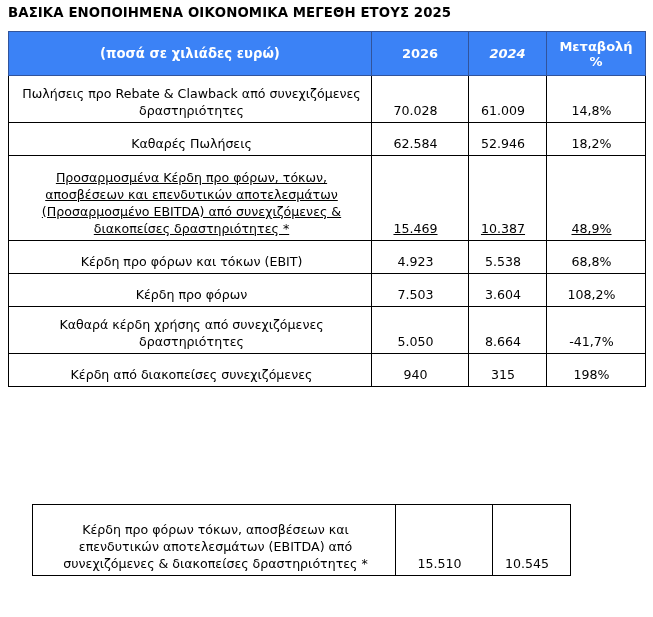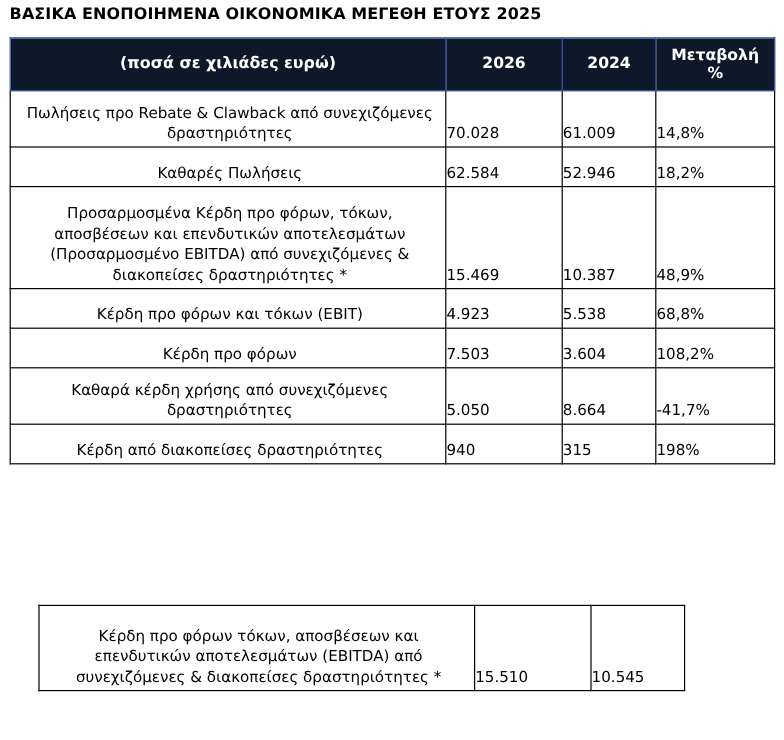--- a/index.html
+++ b/index.html
@@ -51,26 +51,26 @@
   .fin-table th {
     border: 1px solid #000000;
     padding: 0;
     vertical-align: bottom;
     box-sizing: border-box;
   }
 
   
   .col-label  { width: 363px; }
   .col-y1     { width: 97px; }
-  .col-y2     { width: 78px; }
+  .col-y2     { width: 78px; font-style: italic; }
   .col-delta  { width: 99px; }
 
   
   .fin-table thead th {
-    background: #0f172a;
+    background: #3b82f6;
     border-color: #31549C;
     color: #ffffff;
     font-weight: bold;
     font-size: 13px;
     height: 44px;
     vertical-align: middle;
     text-align: center;
     line-height: 15px;
     padding: 0 4px;
   }
@@ -83,28 +83,28 @@
     height: 33px;
     padding-bottom: 3px;
     line-height: 17px;
   }
   .cell-label {
     text-align: center;
     padding-left: 9px !important;
     padding-right: 6px !important;
   }
   .cell-num {
-    text-align: left;
+    text-align: center;
     padding-right: 9px !important;
     white-space: nowrap;
   }
 
   
   tr.row-h2 td { height: 47px; }
-  tr.row-h4 td { height: 85px; }
+  tr.row-h4 td { height: 85px; text-decoration: underline; }
 
   
   .ebitda-table {
     position: absolute;
     left: 8px;
     top: 504px;
     width: 538px;
     border-collapse: collapse;
     table-layout: fixed;
     font-size: 12.6px;
@@ -176,21 +176,21 @@
           <td class="cell-num">3.604</td>
           <td class="cell-num">108,2%</td>
         </tr>
         <tr class="row-h2">
           <td class="cell-label">Καθαρά κέρδη χρήσης από συνεχιζόμενες δραστηριότητες</td>
           <td class="cell-num">5.050</td>
           <td class="cell-num">8.664</td>
           <td class="cell-num">-41,7%</td>
         </tr>
         <tr>
-          <td class="cell-label">Κέρδη από διακοπείσες δραστηριότητες</td>
+          <td class="cell-label">Κέρδη από διακοπείσες συνεχιζόμενες</td>
           <td class="cell-num">940</td>
           <td class="cell-num">315</td>
           <td class="cell-num">198%</td>
         </tr>
       </tbody>
   </table>
 
   <table class="ebitda-table">
     <colgroup>
       <col class="col-label">

